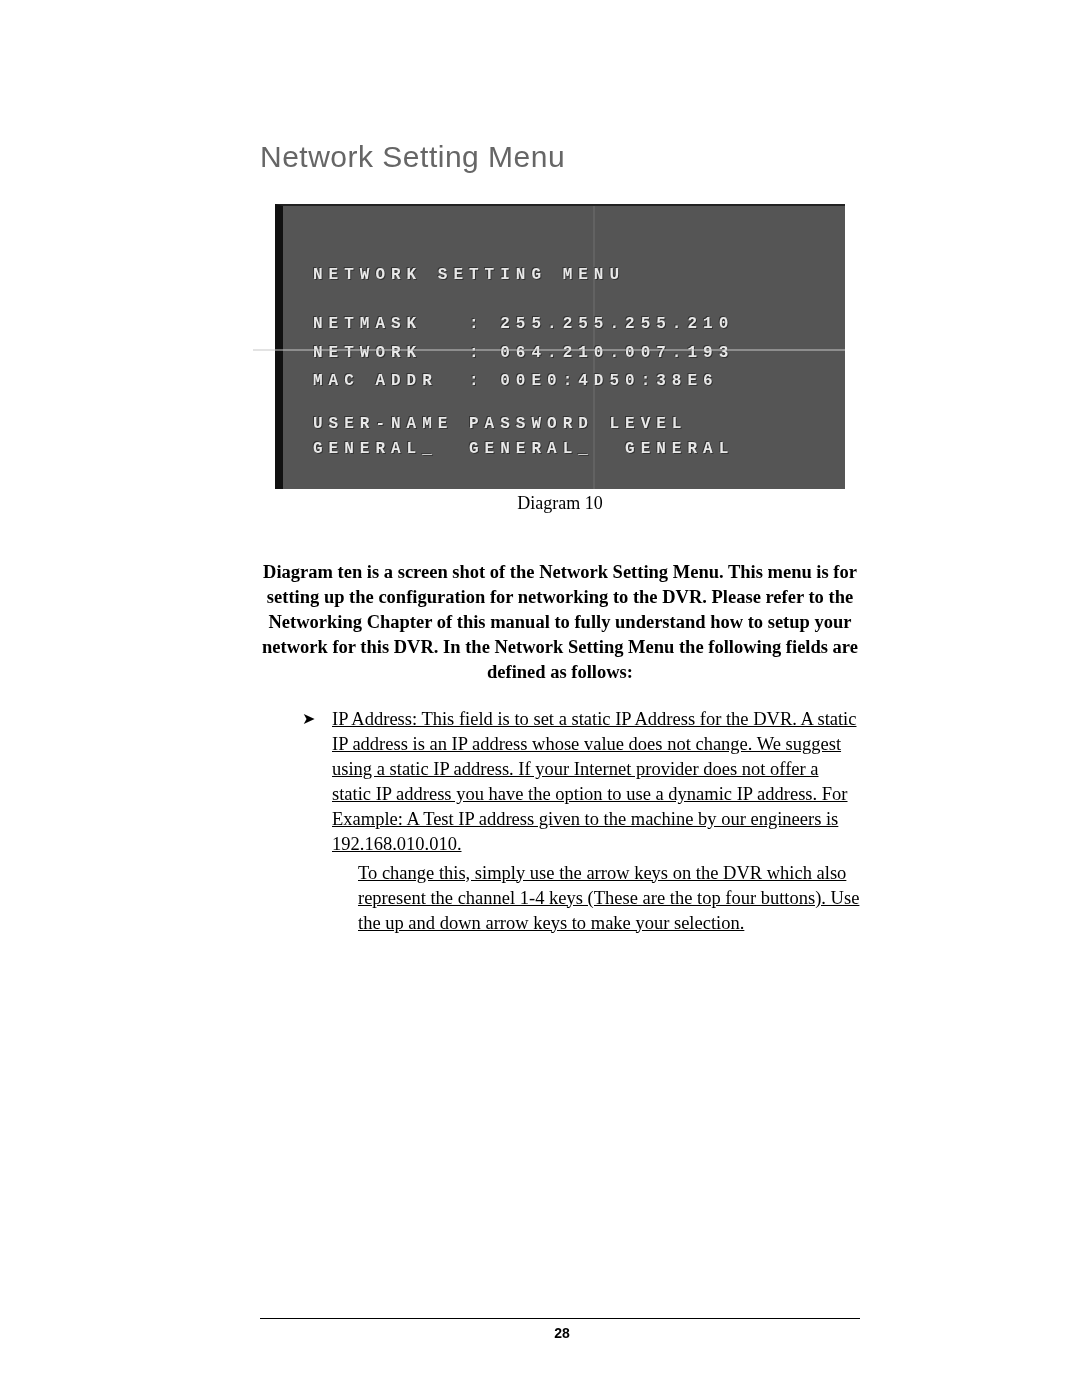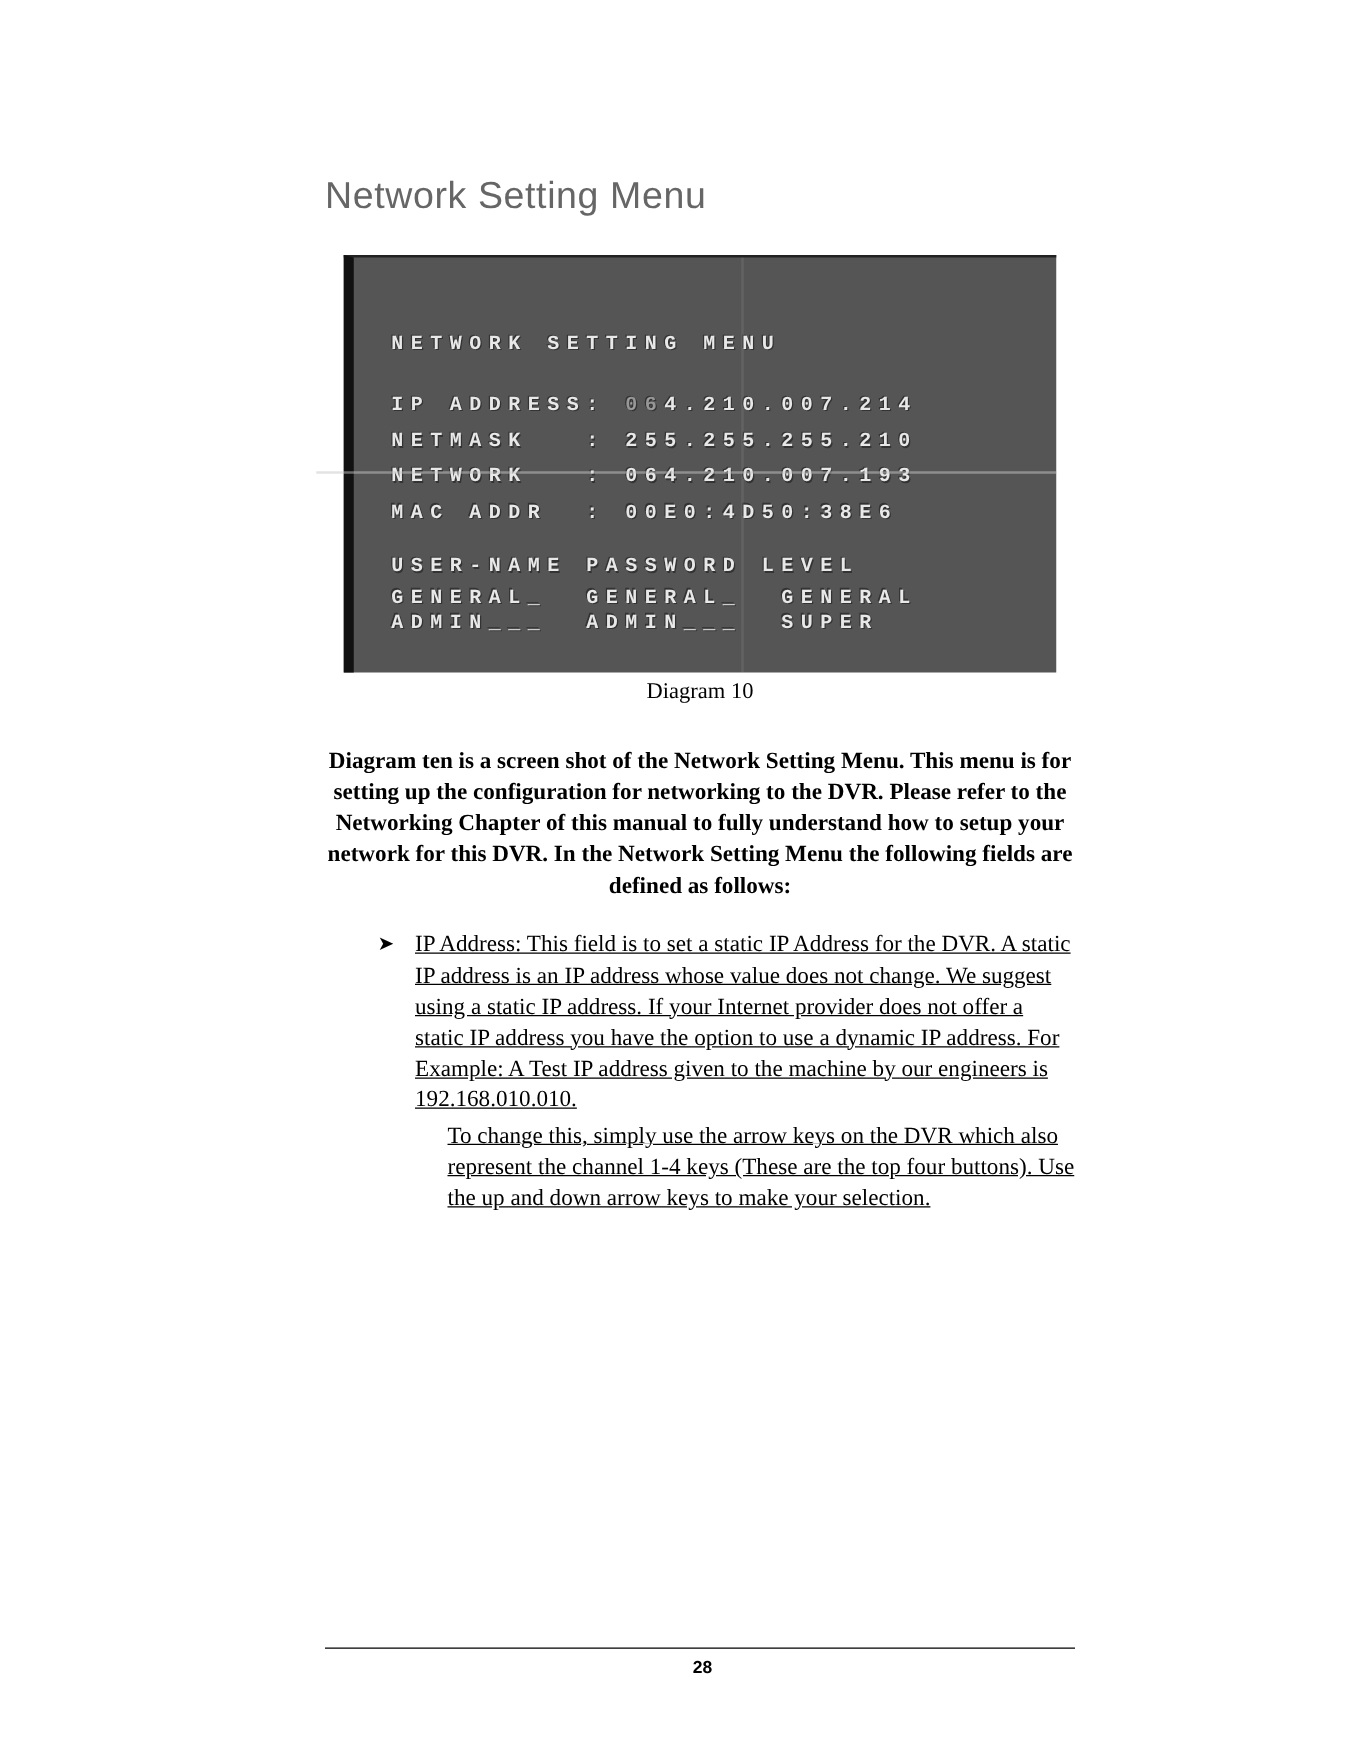--- a/index.html
+++ b/index.html
@@ -72,21 +72,21 @@
   }
   .tight {
     line-height: 1.25;
   }
   .faded {
     color: rgba(232,232,232,0.55);
   }
   .caption {
     text-align: center;
     font-size: 18px;
-    margin-bottom: 34px;
+    margin-bottom: 46px;
   }
   .body-para {
     font-size: 18.5px;
     line-height: 1.35;
     margin: 0 0 22px 0;
     text-align: center;
     font-weight: bold;
   }
   ul.arrow-list {
     list-style: none;
@@ -156,33 +156,31 @@
 </head>
 <body>
 
 <div class="page">
 
   <h2 class="section-title">Network Setting Menu</h2>
 
   <div class="crt-wrap">
     <div class="crt-row crt-title">NETWORK SETTING MENU</div>
 
-    <div class="crt-row"><span>IP ADDRESS:</span> <span class="faded">06</span><span>4.210.007.214</span></div>
 
     <div class="crt-row"><span>NETMASK   :</span> <span>255.255.255.210</span></div>
 
     <div class="crt-row gateway-line"><span>NETWORK   :</span> <span>064.210.007.193</span></div>
 
     <div class="crt-row"><span>MAC ADDR  :</span> <span>00E0:4D50:38E6</span></div>
 
     <div class="crt-gap"></div>
     <div class="crt-row">USER-NAME PASSWORD LEVEL</div>
 
     <div class="crt-row tight"><span>GENERAL_</span>  <span>GENERAL_</span>  <span>GENERAL</span></div>
-    <div class="crt-row tight"><span>ADMIN___</span>  <span>ADMIN___</span>  <span>SUPER</span></div>
   </div>
 
   <div class="caption">Diagram 10</div>
 
   <p class="body-para">Diagram ten is a screen shot of the Network Setting Menu. This menu is for setting up the configuration for networking to the DVR. Please refer to the Networking Chapter of this manual to fully understand how to setup your network for this DVR. In the Network Setting Menu the following fields are defined as follows:</p>
 
   <ul class="arrow-list">
     <li>
       <span>IP Address: This field is to set a static IP Address for the DVR. A static IP address is an IP address whose value does not change. We suggest using a static IP address. If your Internet provider does not offer a static IP address you have the option to use a dynamic IP address. For Example: A Test IP address given to the machine by our engineers is 192.168.010.010.</span>
       <div class="followup">To change this, simply use the arrow keys on the DVR which also represent the channel 1-4 keys (These are the top four buttons). Use the up and down arrow keys to make your selection.</div>

